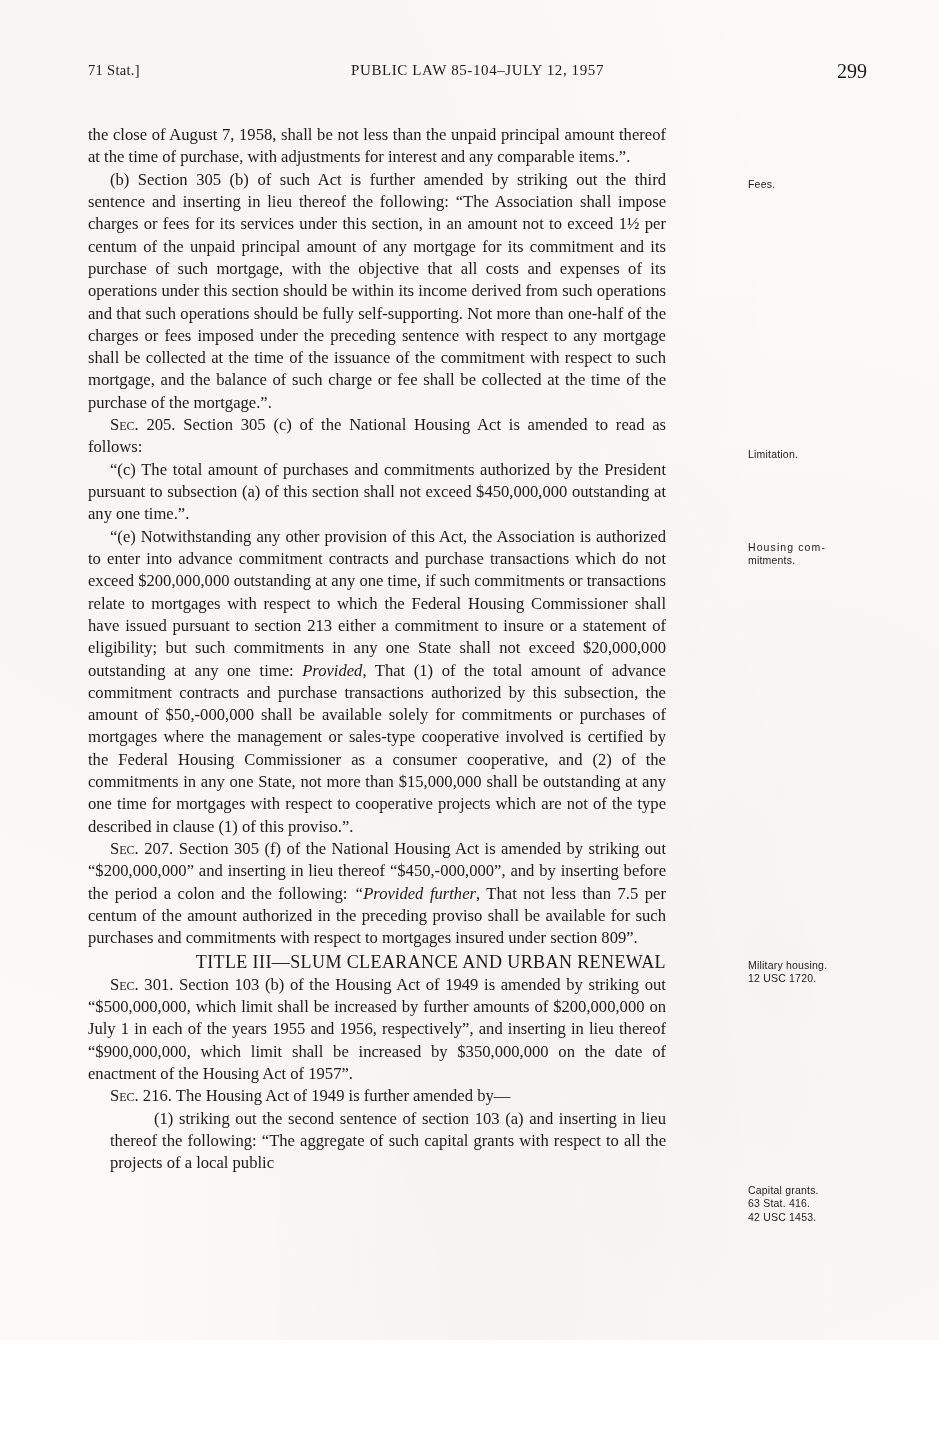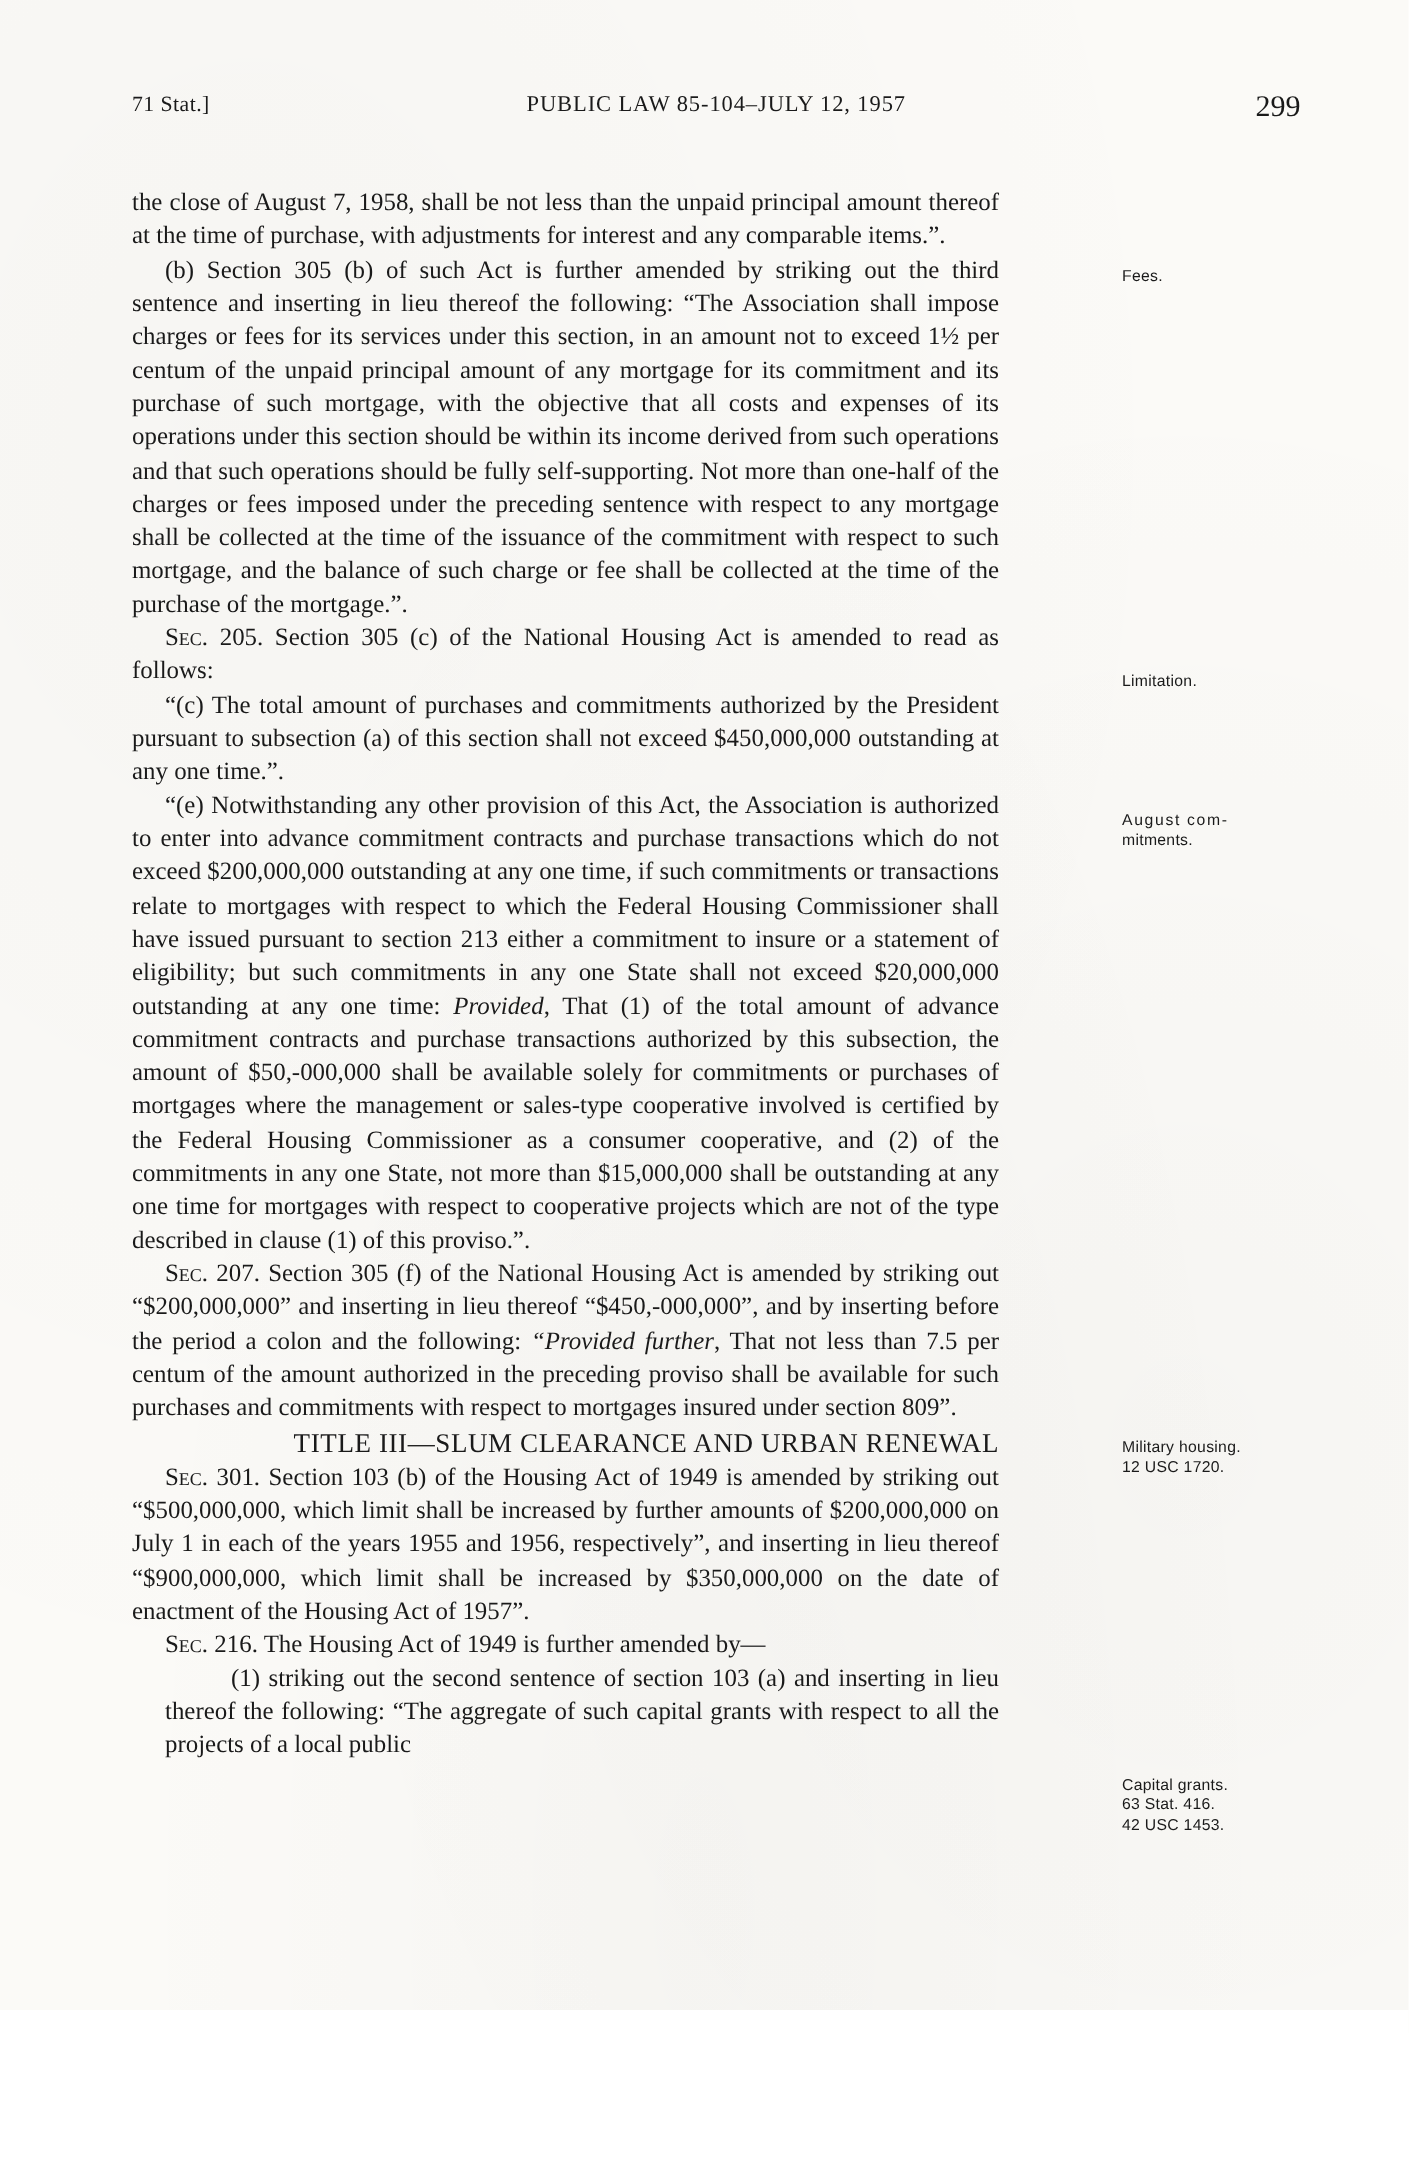--- a/index.html
+++ b/index.html
@@ -159,21 +159,21 @@
 
   <div class="marginal m-fees">
     <span class="ln">Fees.</span>
   </div>
 
   <div class="marginal m-limitation">
     <span class="ln">Limitation.</span>
   </div>
 
   <div class="marginal m-advance">
-    <span class="ln spread">August com-</span>
+    <span class="ln spread">Housing com-</span>
     <span class="ln">mitments.</span>
   </div>
 
   <div class="marginal m-military">
     <span class="ln">Military housing.</span>
     <span class="ln">12 USC 1720.</span>
   </div>
 
   <div class="marginal m-capital">
     <span class="ln">Capital grants.</span>

